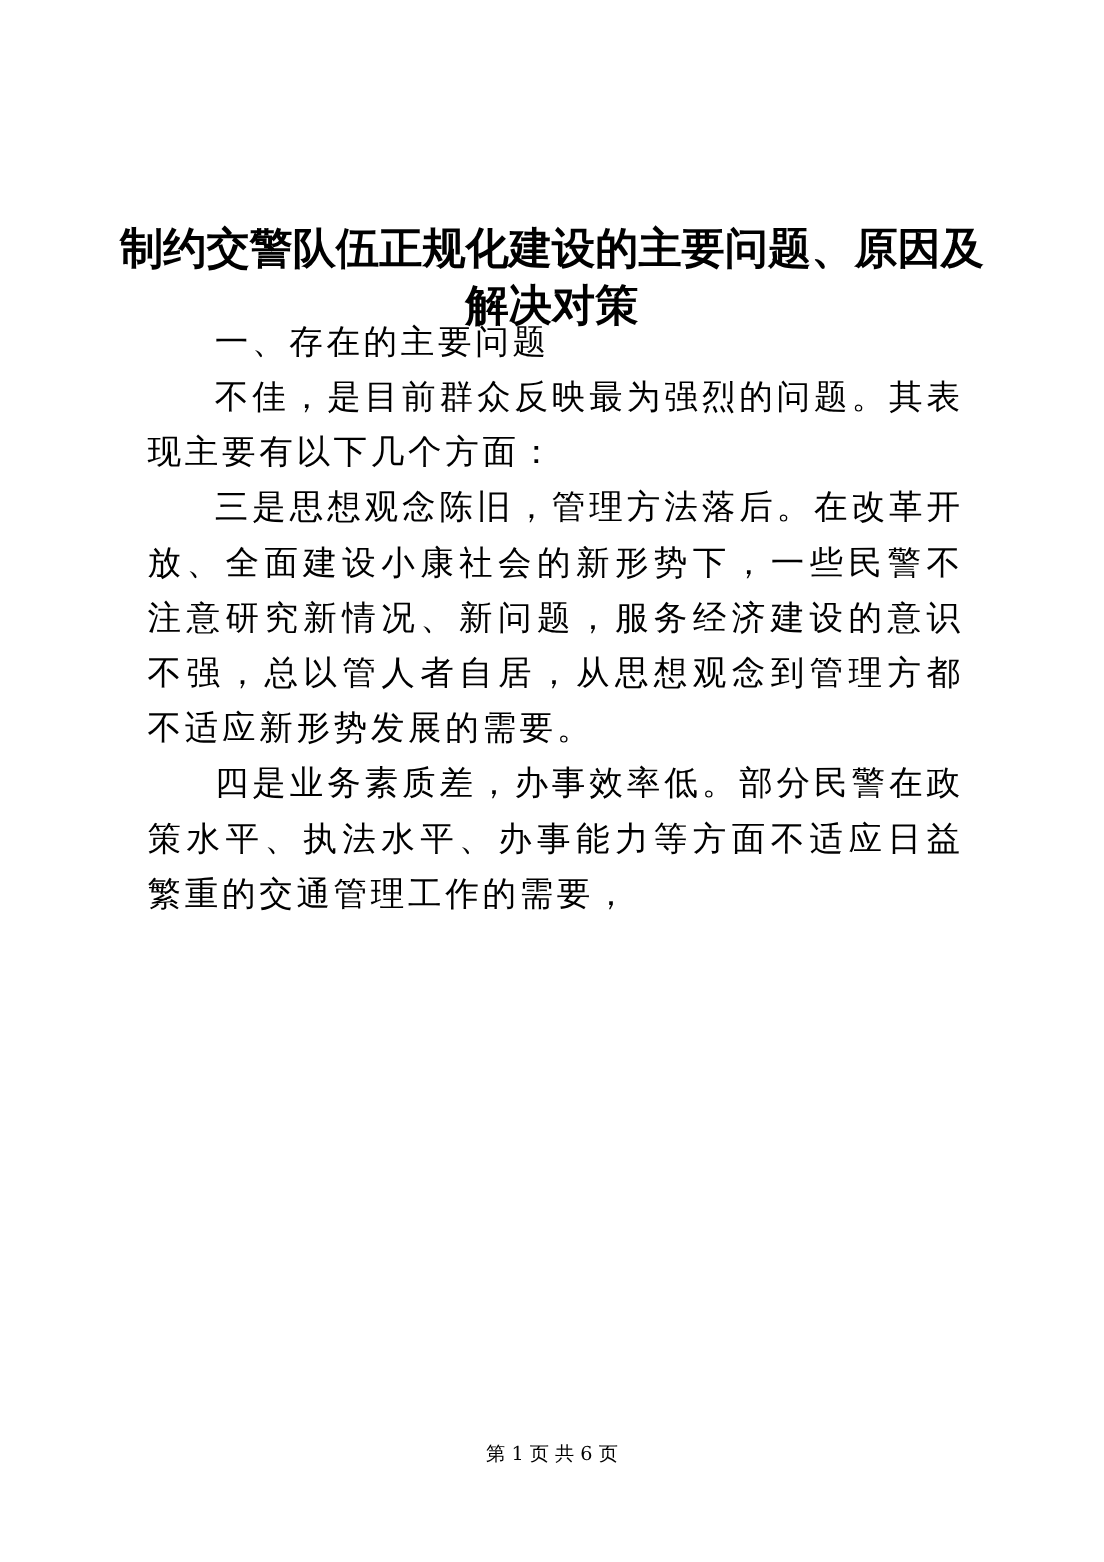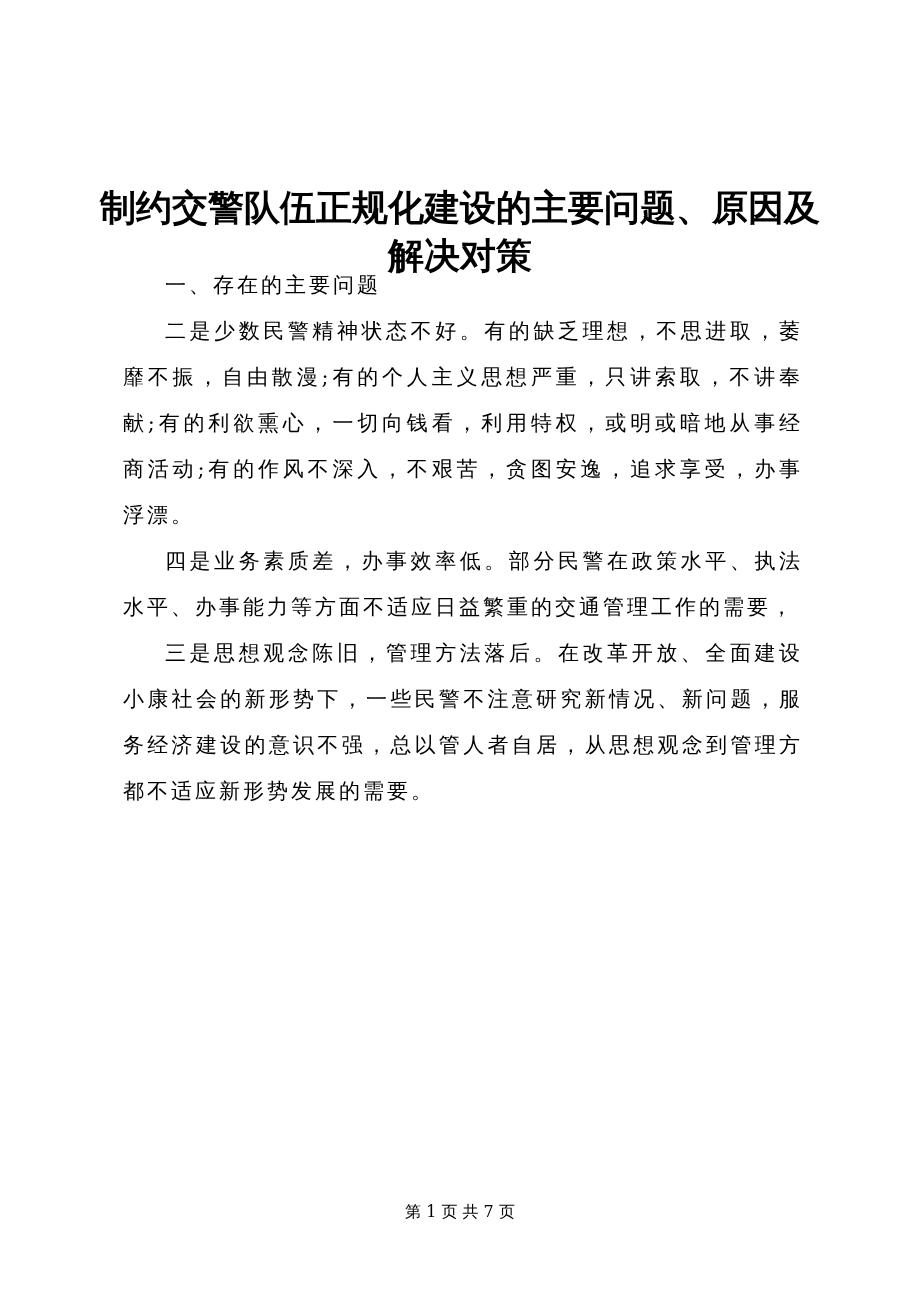--- a/index.html
+++ b/index.html
@@ -33,21 +33,21 @@
       font-size: 36px;
       line-height: 48px;
       letter-spacing: 0px;
     }
     .body-text {
       position: absolute;
       left: 123px;
       width: 680px;
       top: 262px;
       font-family: "DejaVu Serif", "Liberation Serif", serif;
-      font-size: 21px;
+      font-size: 28px;
       line-height: 46px;
       letter-spacing: 3px;
     }
     .para {
       margin: 0;
       padding: 0;
       text-indent: 2em;
       text-align: justify;
     }
     .footer {
@@ -63,21 +63,21 @@
     .footer span { margin: 0 1px; }
   </style>
 </head>
 <body>
 
 <div class="page">
   <h1 class="title">制约交警队伍正规化建设的主要问题、原因及解决对策</h1>
 
   <div class="body-text">
     <p class="para">一、存在的主要问题</p>
-    <p class="para">二是少数民警精神状态不好。有的缺乏理想，不思进取，萎靡不振，自由散漫;有的个人主义思想严重，只讲索取，不讲奉献;有的利欲熏心，一切向钱看，利用特权，或明或暗地从事经商活动;有的作风不深入，不艰苦，贪图安逸，追求享受，办事浮漂。</p>
+    <p class="para">不佳，是目前群众反映最为强烈的问题。其表现主要有以下几个方面：</p>
+    <p class="para">三是思想观念陈旧，管理方法落后。在改革开放、全面建设小康社会的新形势下，一些民警不注意研究新情况、新问题，服务经济建设的意识不强，总以管人者自居，从思想观念到管理方都不适应新形势发展的需要。</p>
     <p class="para">四是业务素质差，办事效率低。部分民警在政策水平、执法水平、办事能力等方面不适应日益繁重的交通管理工作的需要，</p>
-    <p class="para">三是思想观念陈旧，管理方法落后。在改革开放、全面建设小康社会的新形势下，一些民警不注意研究新情况、新问题，服务经济建设的意识不强，总以管人者自居，从思想观念到管理方都不适应新形势发展的需要。</p>
   </div>
 
   <div class="footer">
-    <span>第 1 页  共 7 页</span>
+    <span>第 1 页  共 6 页</span>
   </div>
 </div>
 
 </body></html>

